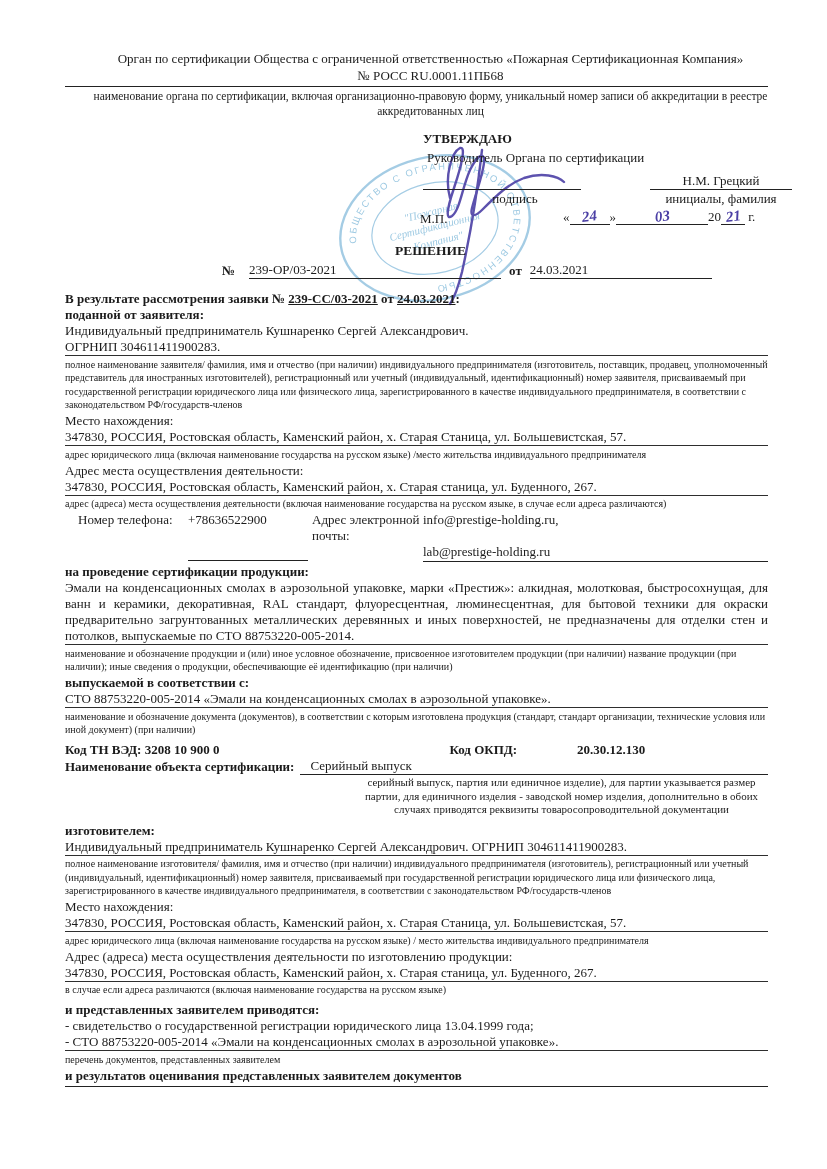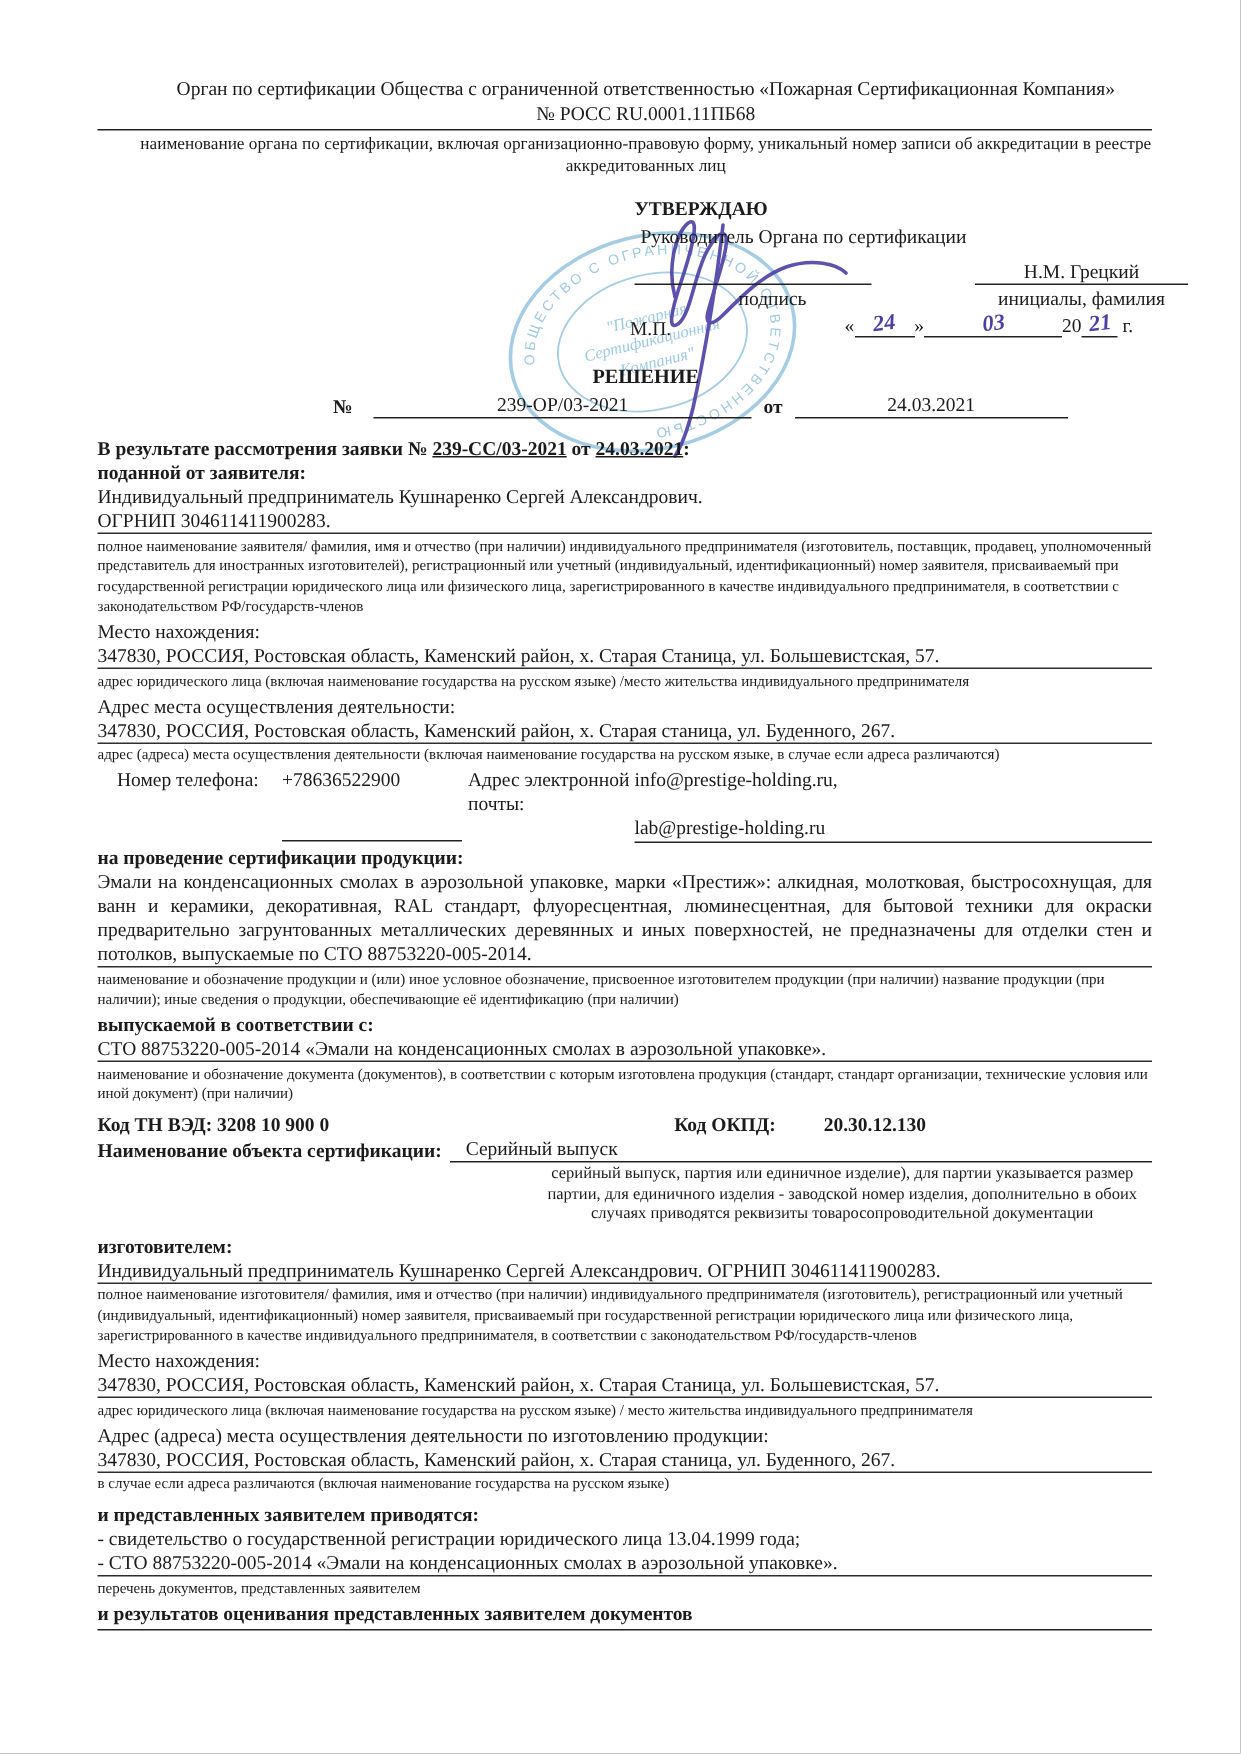--- a/index.html
+++ b/index.html
@@ -20,21 +20,21 @@
   .hdr-note{font-size:11.5px;line-height:15px;padding-top:1px;}
   
   .approval{position:relative;height:106px;margin-top:12px;}
   .approval .abs{position:absolute;font-size:13px;}
   .blank{display:inline-block;border-bottom:1.2px solid #222;text-align:center;vertical-align:bottom;}
   .hw{font-style:italic;font-weight:bold;font-size:15px;display:inline-block;transform:rotate(-7deg);position:relative;top:1px;}
   .small-cap{font-size:11.5px;text-align:center;}
   
   .dec-title{font-size:13.5px;margin-top:6px;}
   .dec-row{display:flex;align-items:flex-end;margin-left:157px;margin-top:3px;font-size:13px;line-height:16px;}
-  .dec-field{border-bottom:1.3px solid #222;text-align:center;}
+  .dec-field{border-bottom:1.3px solid #222;}
   
   .contacts{display:grid;grid-template-columns:110px 124px 111px 1fr;padding-left:13px;
             font-size:13px;line-height:16px;margin-top:0;}
   .contacts .r2{min-height:17px;}
   .phone-blank{border-bottom:1.2px solid #222;width:120px;margin-top:14px;height:2px;}
   .email2{border-bottom:1.2px solid #222;}
   
   .codes{display:flex;font-size:13px;line-height:16px;margin-top:4px;gap:32px;}
   
   .obj-row{display:flex;font-size:13px;line-height:16px;align-items:flex-end;}
@@ -132,21 +132,21 @@
         </div>
         <div class="line bold mt2">на проведение сертификации продукции:</div>
         <div class="line para">Эмали на конденсационных смолах в аэрозольной упаковке, марки «Престиж»: алкидная, молотковая, быстросохнущая, для ванн и керамики, декоративная, RAL стандарт, флуоресцентная, люминесцентная, для бытовой техники для окраски предварительно загрунтованных металлических деревянных и иных поверхностей, не предназначены для отделки стен и потолков, выпускаемые по СТО 88753220-005-2014.</div>
         <div class="note">наименование и обозначение продукции и (или) иное условное обозначение, присвоенное изготовителем продукции (при наличии) название продукции (при наличии); иные сведения о продукции, обеспечивающие её идентификацию (при наличии)</div>
         <div class="line bold">выпускаемой в соответствии с:</div>
         <div class="line ">СТО 88753220-005-2014 «Эмали на конденсационных смолах в аэрозольной упаковке».</div>
         <div class="note">наименование и обозначение документа (документов), в соответствии с которым изготовлена продукция (стандарт, стандарт организации, технические условия или иной документ) (при наличии)</div>
         <div class="codes">
           <span class="bold">Код ТН ВЭД: 3208 10 900 0</span>
           <span class="bold" style="margin-left: 198px;">Код ОКПД:</span>
-          <span class="bold" style="">20.30.12.130</span>
+          <span class="bold" style="margin-left: 28px;">20.30.12.130</span>
         </div>
         <div class="obj-row">
           <span class="bold">Наименование объекта сертификации:</span>
           <span class="obj-val">Серийный выпуск</span>
         </div>
         <div class="obj-note">серийный выпуск, партия или единичное изделие), для партии указывается размер партии, для единичного изделия - заводской номер изделия, дополнительно в обоих случаях приводятся реквизиты товаросопроводительной документации</div>
         <div class="line bold mt6">изготовителем:</div>
         <div class="line ">Индивидуальный предприниматель Кушнаренко Сергей Александрович. ОГРНИП 304611411900283.</div>
         <div class="note">полное наименование изготовителя/ фамилия, имя и отчество (при наличии) индивидуального предпринимателя (изготовитель), регистрационный или учетный (индивидуальный, идентификационный) номер заявителя, присваиваемый при государственной регистрации юридического лица или физического лица, зарегистрированного в качестве индивидуального предпринимателя, в соответствии с законодательством РФ/государств-членов</div>
         <div class="line ">Место нахождения:</div>

